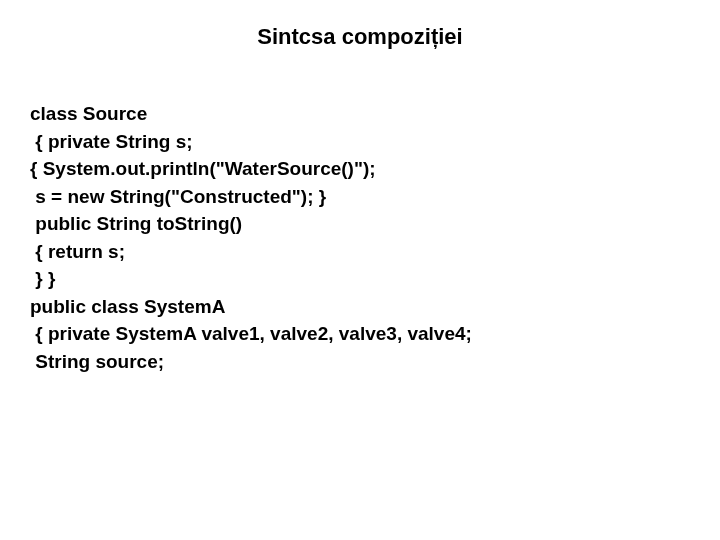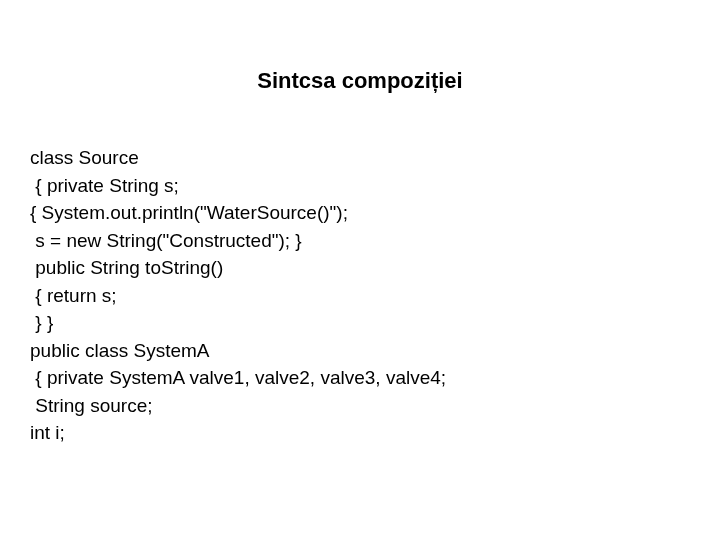--- a/index.html
+++ b/index.html
@@ -1,35 +1,35 @@
 <!DOCTYPE html>
 <html><head>
   <meta charset="utf-8">
   <style>
     * {
       margin: 0;
       padding: 0;
       box-sizing: border-box;
+      font-weight: bold;
     }
     body {
       width: 720px;
       height: 540px;
       background: #ffffff;
       font-family: Arial, Helvetica, sans-serif;
       color: #000000;
       position: relative;
     }
     .title {
       font-size: 22px;
       font-weight: bold;
       text-align: center;
       padding-top: 24px;
       padding-bottom: 8px;
       width: 100%;
-      margin-top: 44px;
     }
     .code-block {
       padding-left: 30px;
       padding-top: 42px;
       font-size: 19px;
       line-height: 1.45;
     }
     .code-line {
       white-space: pre;
     }
@@ -43,14 +43,13 @@
   <div class="code-line">class Source</div>
   <div class="code-line"> { private String s;</div>
   <div class="code-line">{ System.out.println("WaterSource()");</div>
   <div class="code-line"> s = new String("Constructed"); }</div>
   <div class="code-line"> public String toString()</div>
   <div class="code-line"> { return s;</div>
   <div class="code-line"> } }</div>
   <div class="code-line">public class SystemA</div>
   <div class="code-line"> { private SystemA valve1, valve2, valve3, valve4;</div>
   <div class="code-line"> String source;</div>
-  <div class="code-line">int i;</div>
 </div>
 
 </body></html>

